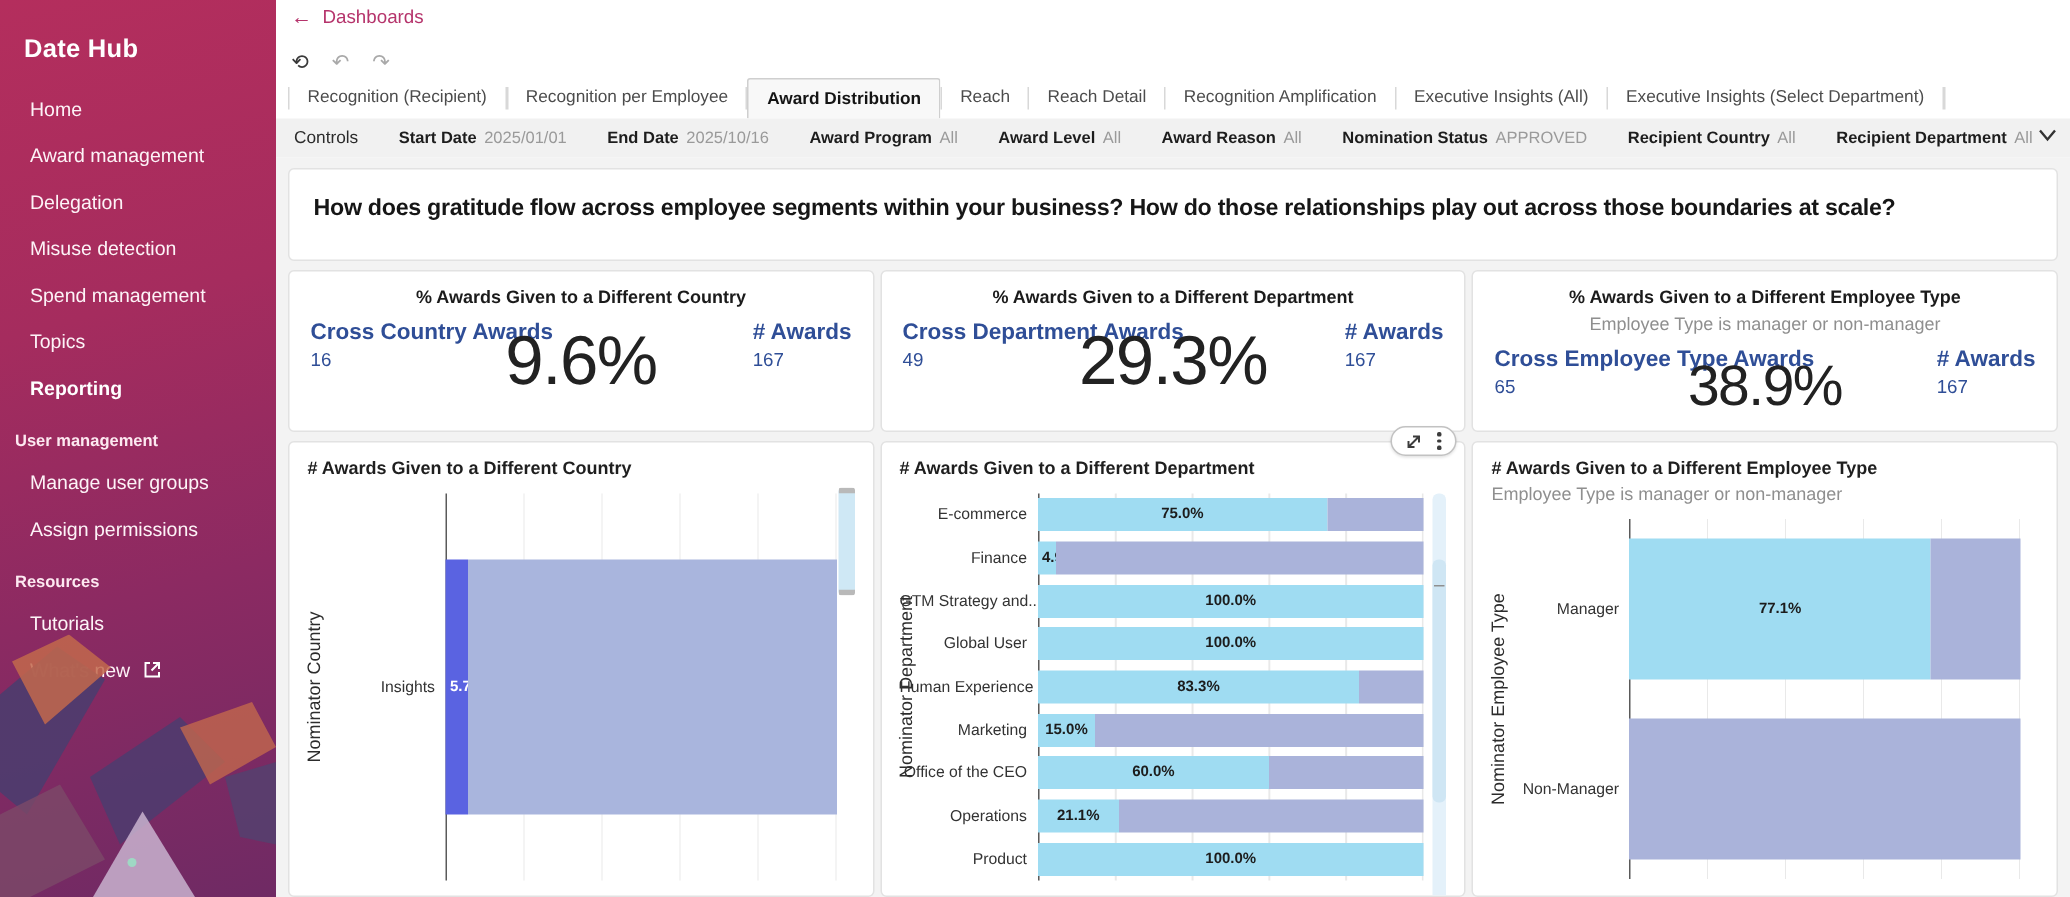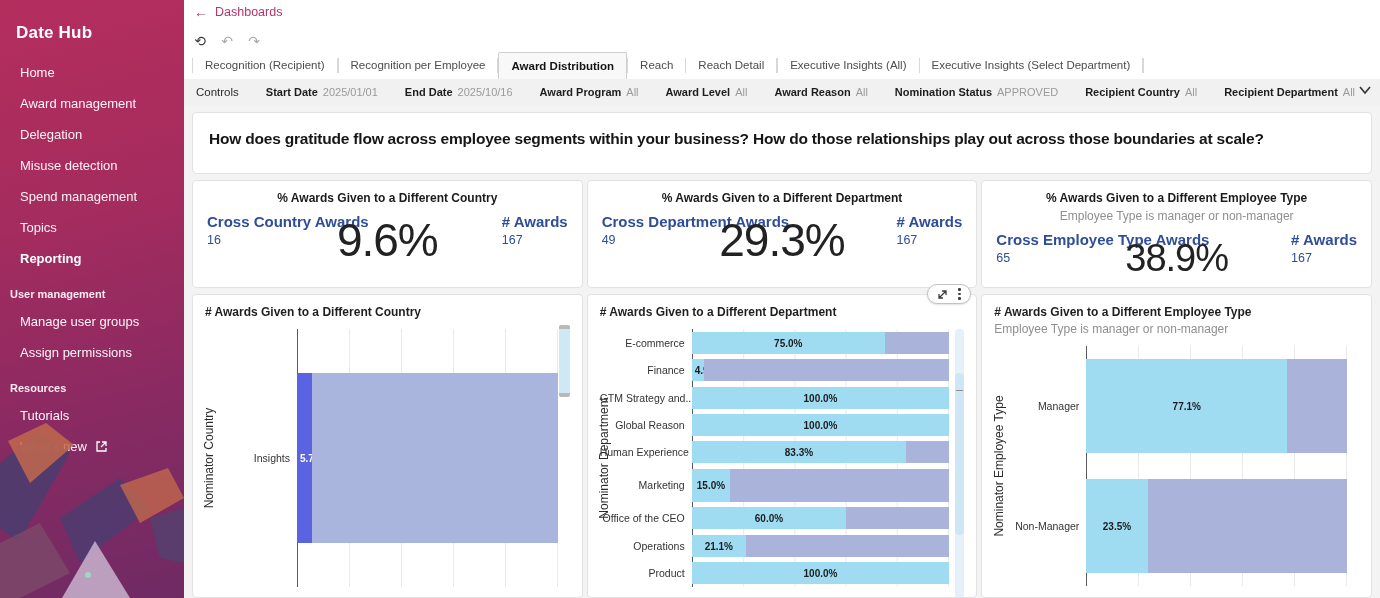--- a/index.html
+++ b/index.html
@@ -146,20 +146,21 @@
       <span class="tsep"></span>
       <span class="tsep"></span>
       <div class="tab">Recognition per Employee</div>
       <span class="tsep"></span>
       <div class="tab active">Award Distribution</div>
       <span class="tsep"></span>
       <div class="tab">Reach</div>
       <span class="tsep"></span>
       <div class="tab">Reach Detail</div>
       <span class="tsep"></span>
+      <div class="tab">Recognition Amplification</div>
       <span class="tsep"></span>
       <div class="tab">Executive Insights (All)</div>
       <span class="tsep"></span>
       <div class="tab">Executive Insights (Select Department)</div>
       <span class="tsep"></span>
       <span class="tsep"></span>
     </div>
 
   <div class="controls">
     <span class="ctl-title">Controls</span>
@@ -318,40 +319,40 @@
               <div class="crow">
                 <div class="cat">GTM Strategy and...</div>
                 <div class="bar" style="height: 22px; margin-right: 15px;">
                   <div class="seg" style="width: 100%; background: rgb(159, 220, 242);">
                     <span class="blabel" style="color: rgb(28, 28, 28);">100.0%</span>
                   </div>
                   <div class="seg" style="flex: 1 1 0%; background: transparent;"></div>
                 </div>
               </div>
               <div class="crow">
-                <div class="cat">Global Reason</div>
+                <div class="cat">Global User</div>
                 <div class="bar" style="height: 22px; margin-right: 15px;">
                   <div class="seg" style="width: 100%; background: rgb(159, 220, 242);">
                     <span class="blabel" style="color: rgb(28, 28, 28);">100.0%</span>
                   </div>
                   <div class="seg" style="flex: 1 1 0%; background: transparent;"></div>
                 </div>
               </div>
               <div class="crow">
                 <div class="cat">Human Experience</div>
                 <div class="bar" style="height: 22px; margin-right: 15px;">
                   <div class="seg" style="width: 83.3%; background: rgb(159, 220, 242);">
                     <span class="blabel" style="color: rgb(28, 28, 28);">83.3%</span>
                   </div>
                   <div class="seg" style="flex: 1 1 0%; background: rgb(170, 179, 218);"></div>
                 </div>
               </div>
               <div class="crow">
                 <div class="cat">Marketing</div>
-                <div class="bar" style="height: 33px; margin-right: 15px;">
+                <div class="bar" style="height: 22px; margin-right: 15px;">
                   <div class="seg" style="width: 15%; background: rgb(159, 220, 242);">
                     <span class="blabel" style="color: rgb(28, 28, 28);">15.0%</span>
                   </div>
                   <div class="seg" style="flex: 1 1 0%; background: rgb(170, 179, 218);"></div>
                 </div>
               </div>
               <div class="crow">
                 <div class="cat">Office of the CEO</div>
                 <div class="bar" style="height: 22px; margin-right: 15px;">
                   <div class="seg" style="width: 60%; background: rgb(159, 220, 242);">
@@ -399,23 +400,20 @@
                 <div class="bar" style="height: 94px; margin-right: 12px;">
                   <div class="seg" style="width: 77.1%; background: rgb(159, 220, 242);">
                     <span class="blabel" style="color: rgb(28, 28, 28);">77.1%</span>
                   </div>
                   <div class="seg" style="flex: 1 1 0%; background: rgb(170, 179, 218);"></div>
                 </div>
               </div>
               <div class="crow">
                 <div class="cat">Non-Manager</div>
                 <div class="bar" style="height: 94px; margin-right: 12px;">
-                  <div class="seg" style="width: 23.5%; background: rgb(159, 220, 242);">
-                    <span class="blabel" style="color: rgb(28, 28, 28);">23.5%</span>
-                  </div>
                   <div class="seg" style="flex: 1 1 0%; background: rgb(170, 179, 218);"></div>
                 </div>
               </div>
             </div>
           </div>
         </div>
       </div>
   </div>
 </main>
 

